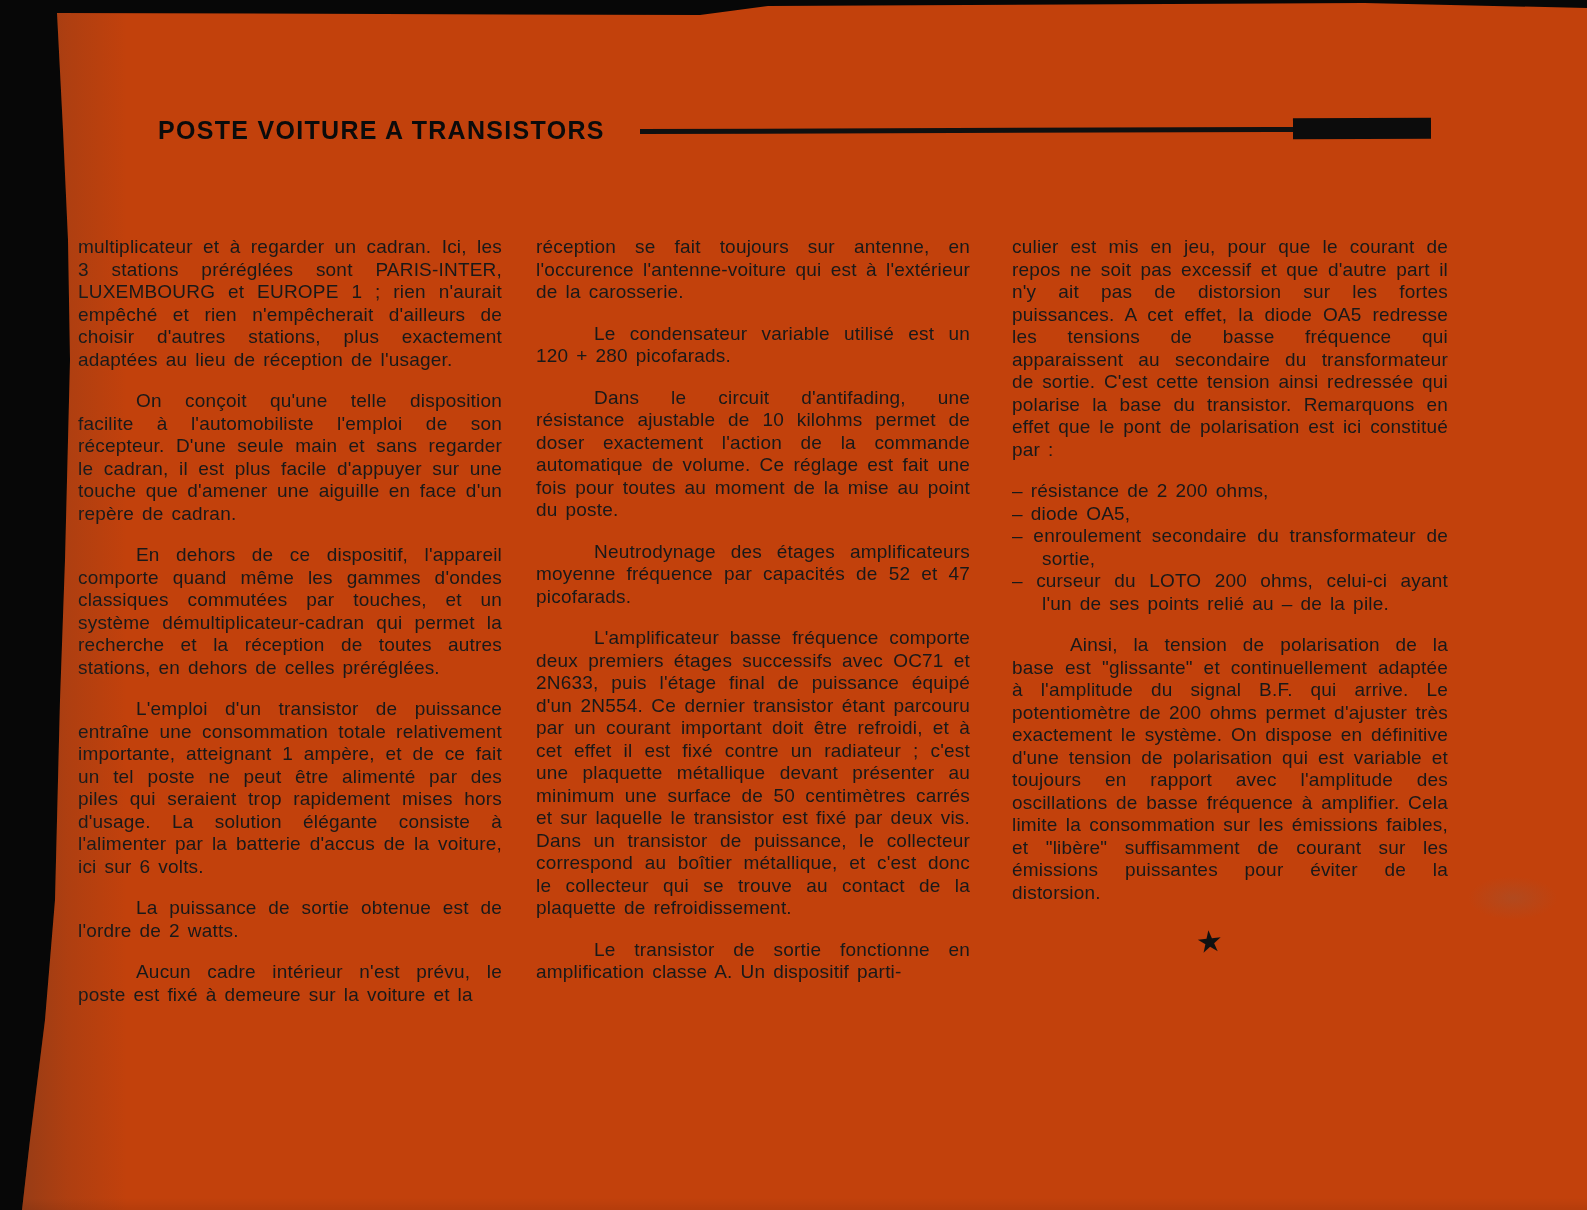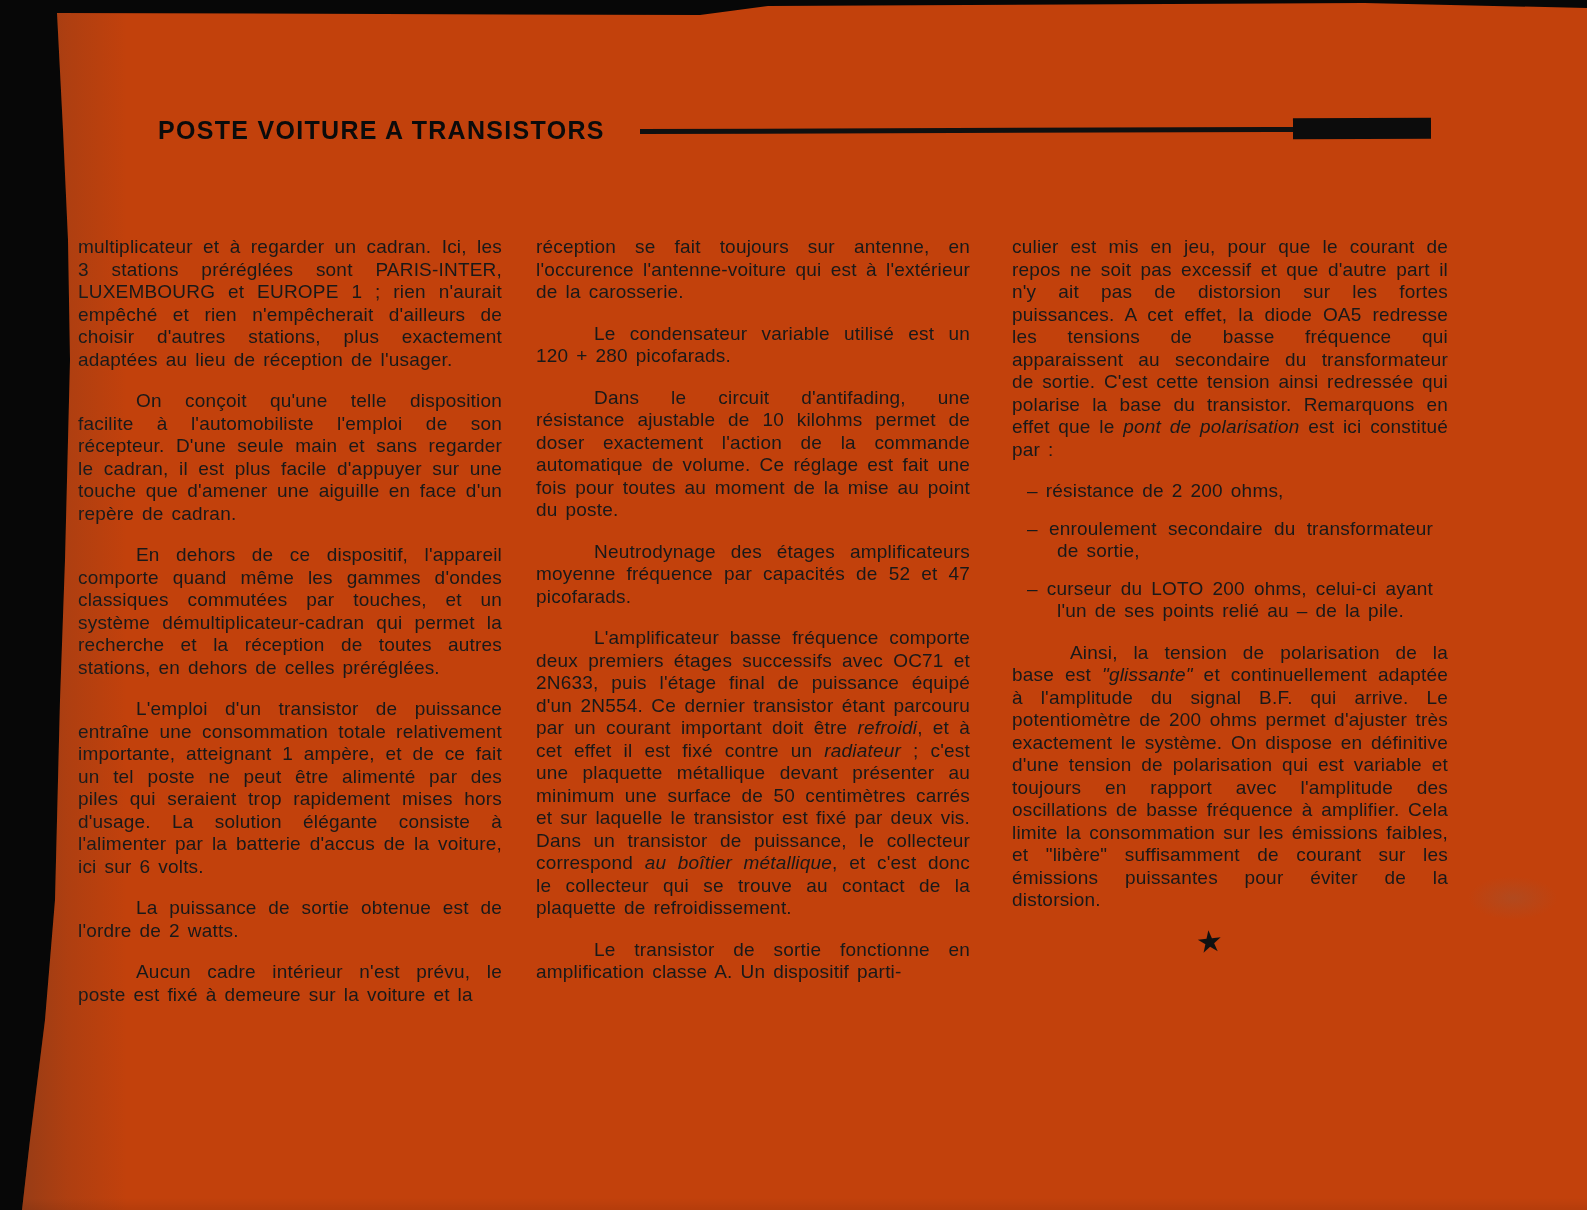--- a/index.html
+++ b/index.html
@@ -57,23 +57,23 @@
     color:#191919;
     text-align:justify;
     word-spacing:2.5px;
     letter-spacing:0.2px;
   }
   #col-1{left:78px;width:424px;}
   #col-2{left:536px;width:434px;}
   #col-3{left:1012px;width:436px;}
   .col p{margin:0 0 19px 0;}
   .col p.indent{text-indent:58px;}
-  .col p.li{margin:15px;padding-left:30px;text-indent:-30px;}
+  .col p.li{margin:0;padding-left:30px;text-indent:-30px;}
   .col p.li-end{margin-bottom:19px;}
-  .it{font-style:italic;}
+  .it{}
   .end-star{
     position:absolute;left:1196px;top:924px;
     font-size:30px;color:#111;
     transform:rotate(-6deg);
   }
 </style>
 </head>
 <body>
 
 <div class="page">
@@ -93,20 +93,21 @@
       <p class=""><span>réception se fait toujours sur antenne, en l'occurence l'antenne-voiture qui est à l'extérieur de la carosserie.</span></p>
       <p class="indent"><span>Le condensateur variable utilisé est un 120 + 280 picofarads.</span></p>
       <p class="indent"><span>Dans le circuit d'antifading, une résistance ajustable de 10 kilohms permet de doser exactement l'action de la commande automatique de volume. Ce réglage est fait une fois pour toutes au moment de la mise au point du poste.</span></p>
       <p class="indent"><span>Neutrodynage des étages amplificateurs moyenne fréquence par capacités de 52 et 47 picofarads.</span></p>
       <p class="indent"><span>L'amplificateur basse fréquence comporte deux premiers étages successifs avec OC71 et 2N633, puis l'étage final de puissance équipé d'un 2N554. Ce dernier transistor étant parcouru par un courant important doit être </span><span class="it">refroidi</span><span>, et à cet effet il est fixé contre un </span><span class="it">radiateur</span><span> ; c'est une plaquette métallique devant présenter au minimum une surface de 50 centimètres carrés et sur laquelle le transistor est fixé par deux vis. Dans un transistor de puissance, le collecteur correspond </span><span class="it">au boîtier métallique</span><span>, et c'est donc le collecteur qui se trouve au contact de la plaquette de refroidissement.</span></p>
       <p class="indent"><span>Le transistor de sortie fonctionne en amplification classe A. Un dispositif parti-</span></p>
     </div>
   <div class="col" id="col-3">
       <p class=""><span>culier est mis en jeu, pour que le courant de repos ne soit pas excessif et que d'autre part il n'y ait pas de distorsion sur les fortes puissances. A cet effet, la diode OA5 redresse les tensions de basse fréquence qui apparaissent au secondaire du transformateur de sortie. C'est cette tension ainsi redressée qui polarise la base du transistor. Remarquons en effet que le </span><span class="it">pont de polarisation</span><span> est ici constitué par :</span></p>
       <p class="li"><span>– résistance de 2 200 ohms,</span></p>
+      <p class="li"><span>– diode OA5,</span></p>
       <p class="li"><span>– enroulement secondaire du transformateur de sortie,</span></p>
       <p class="li li-end"><span>– curseur du LOTO 200 ohms, celui-ci ayant l'un de ses points relié au – de la pile.</span></p>
       <p class="indent"><span>Ainsi, la tension de polarisation de la base est </span><span class="it">"glissante"</span><span> et continuellement adaptée à l'amplitude du signal B.F. qui arrive. Le potentiomètre de 200 ohms permet d'ajuster très exactement le système. On dispose en définitive d'une tension de polarisation qui est variable et toujours en rapport avec l'amplitude des oscillations de basse fréquence à amplifier. Cela limite la consommation sur les émissions faibles, et "libère" suffisamment de courant sur les émissions puissantes pour éviter de la distorsion.</span></p>
     </div>
 
   <div class="end-star">★</div>
 
   <div class="smudge"></div>
   <div class="spine-shadow"></div>
   <div class="bottom-edge"></div>

